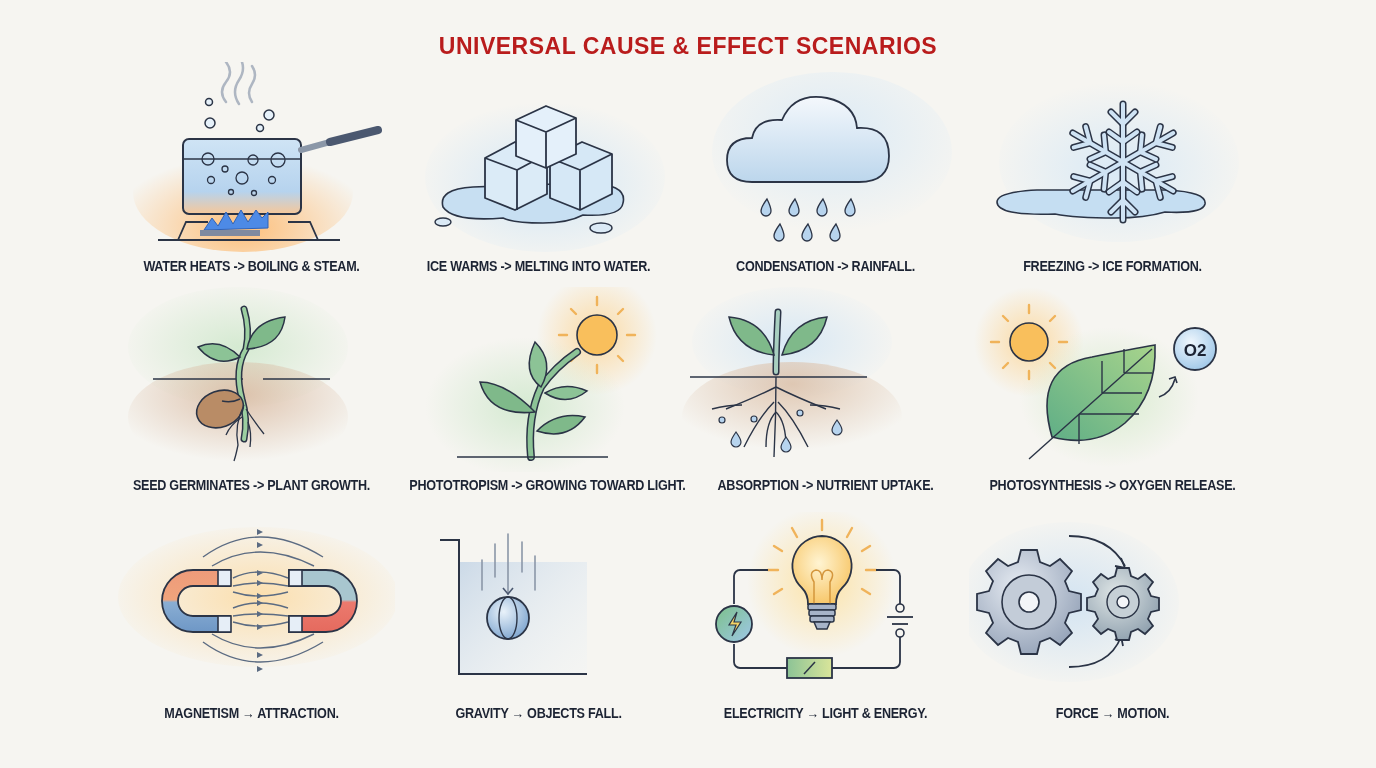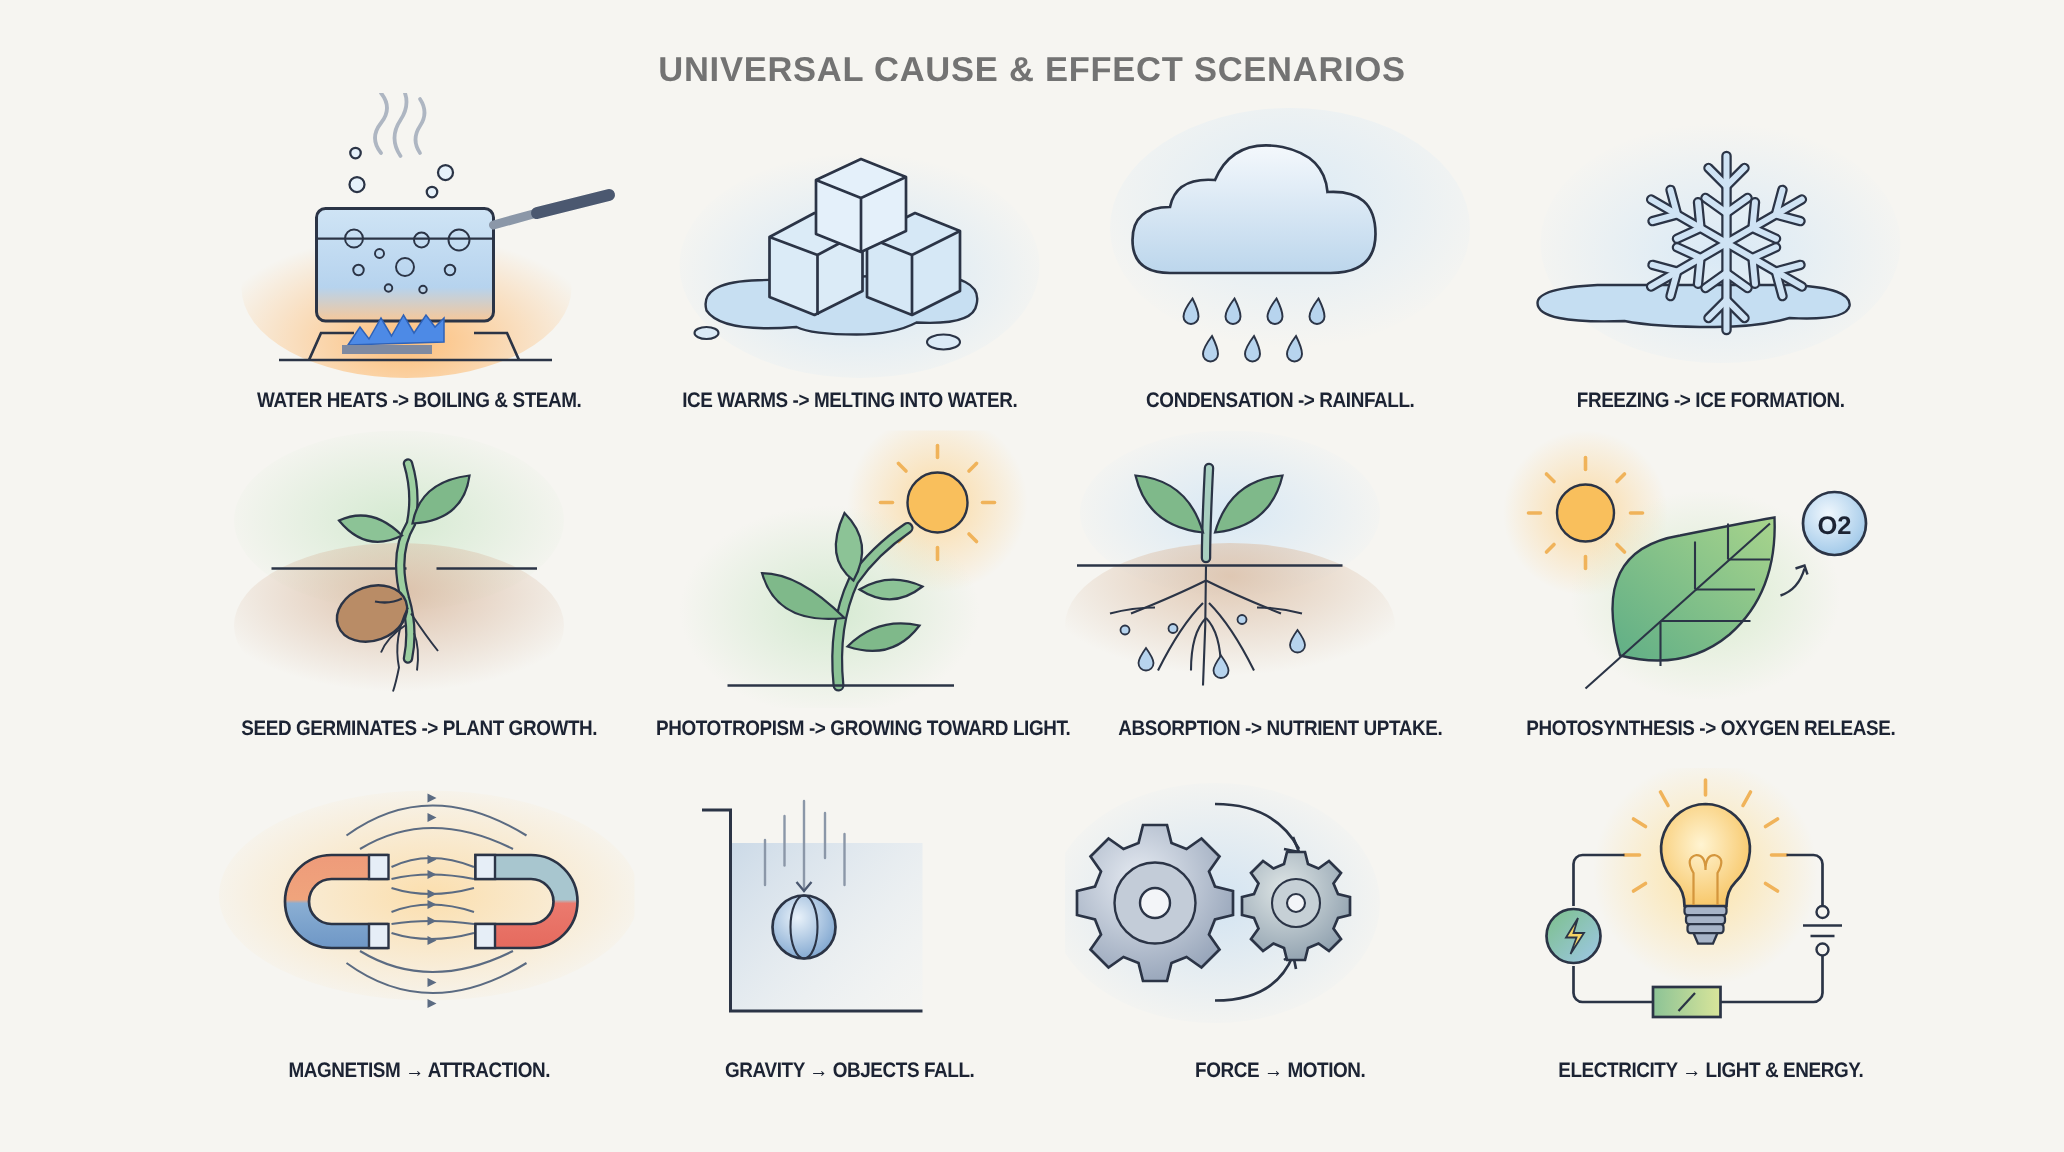--- a/index.html
+++ b/index.html
@@ -10,25 +10,25 @@
       color: #1c2333;
       position: relative;
     }
     .title {
       position: absolute;
       top: 33px; left: 0; width: 1376px;
       text-align: center;
       font-size: 23px;
       font-weight: bold;
       letter-spacing: 0.5px;
-      color: #737373;
+      color: #b91c1c;
     }
     .grid {
       position: absolute;
-      top: 62px; left: 136px;
+      top: 62px; left: 108px;
       width: 1150px;
       display: grid;
       grid-template-columns: repeat(4, 287px);
       grid-template-rows: 225px 225px 230px;
     }
     .cell { position: relative; }
     .cell svg { position: absolute; left: 0; top: 0; }
     .caption {
       position: absolute;
       left: 0; width: 100%;
@@ -431,55 +431,20 @@
       <path d="M108 76 l5 6 l5 -6" fill="none" stroke="#4b5870" stroke-width="1.6"></path>
       <circle cx="113" cy="106" r="21" fill="url(#g-ball)" stroke="#2b3446" stroke-width="1.8"></circle>
       <ellipse cx="113" cy="106" rx="9" ry="21" fill="none" stroke="#2b3446" stroke-width="1.4"></ellipse>
     </svg>
     <div class="caption">GRAVITY → OBJECTS FALL.</div>
   </div>
 
   <div class="cell row3">
     <svg width="287" height="190" viewBox="0 0 287 190">
       <defs>
-        <radialGradient id="g-gear-glow" cx="50%" cy="50%" r="55%">
-          <stop offset="0%" stop-color="#cfe2f2" stop-opacity="0.9"></stop>
-          <stop offset="100%" stop-color="#cfe2f2" stop-opacity="0"></stop>
-        </radialGradient>
-        <radialGradient id="g-gear" cx="40%" cy="35%" r="70%">
-          <stop offset="0%" stop-color="#e6ebf2"></stop>
-          <stop offset="100%" stop-color="#95a3b8"></stop>
-        </radialGradient>
-        <radialGradient id="g-gear2" cx="40%" cy="35%" r="70%">
-          <stop offset="0%" stop-color="#dfe6e6"></stop>
-          <stop offset="100%" stop-color="#8fa0ae"></stop>
-        </radialGradient>
-      </defs>
-      <ellipse cx="100" cy="90" rx="110" ry="80" fill="url(#g-gear-glow)"></ellipse>
-      <path d="M100 24 q40 0 56 30" fill="none" stroke="#2b3446" stroke-width="1.8"></path>
-      <path d="M152 46 l4 10 l-10 -2" fill="none" stroke="#2b3446" stroke-width="1.8"></path>
-      <path d="M100 155 q40 0 52 -30" fill="none" stroke="#2b3446" stroke-width="1.8"></path>
-      <path d="M146 128 l6 -4 l2 10" fill="none" stroke="#2b3446" stroke-width="1.8"></path>
-      <g transform="translate(60 90)">
-        <path d="M-8 -52 h16 l3 12 l10 4 l10 -7 l12 12 l-7 10 l4 10 l12 3 v16 l-12 3 l-4 10 l7 10 l-12 12 l-10 -7 l-10 4 l-3 12 h-16 l-3 -12 l-10 -4 l-10 7 l-12 -12 l7 -10 l-4 -10 l-12 -3 v-16 l12 -3 l4 -10 l-7 -10 l12 -12 l10 7 l10 -4 z" fill="url(#g-gear)" stroke="#2b3446" stroke-width="1.8"></path>
-        <circle r="27" fill="#c3ccd8" stroke="#2b3446" stroke-width="1.6"></circle>
-        <circle r="10" fill="#f3f5f8" stroke="#2b3446" stroke-width="1.6"></circle>
-      </g>
-      <g transform="translate(154 90)">
-        <path d="M-6 -34 h12 l2 8 l7 3 l7 -5 l8 8 l-5 7 l3 7 l8 2 v12 l-8 2 l-3 7 l5 7 l-8 8 l-7 -5 l-7 3 l-2 8 h-12 l-2 -8 l-7 -3 l-7 5 l-8 -8 l5 -7 l-3 -7 l-8 -2 v-12 l8 -2 l3 -7 l-5 -7 l8 -8 l7 5 l7 -3 z" fill="url(#g-gear2)" stroke="#2b3446" stroke-width="1.8"></path>
-        <circle r="16" fill="#c6d0d6" stroke="#2b3446" stroke-width="1.4"></circle>
-        <circle r="6" fill="#f3f5f8" stroke="#2b3446" stroke-width="1.4"></circle>
-      </g>
-    </svg>
-    <div class="caption">FORCE → MOTION.</div>
-  </div>
-
-  <div class="cell row3">
-    <svg width="287" height="190" viewBox="0 0 287 190">
-      <defs>
         <radialGradient id="g-bulb-glow" cx="50%" cy="50%" r="50%">
           <stop offset="0%" stop-color="#fde2a3" stop-opacity="0.95"></stop>
           <stop offset="100%" stop-color="#fde2a3" stop-opacity="0"></stop>
         </radialGradient>
         <radialGradient id="g-bulb" cx="45%" cy="40%" r="65%">
           <stop offset="0%" stop-color="#fff4d2"></stop>
           <stop offset="100%" stop-color="#f7c462"></stop>
         </radialGradient>
         <linearGradient id="g-battery" x1="0" y1="0" x2="1" y2="1">
           <stop offset="0%" stop-color="#7cc08a"></stop>
@@ -521,13 +486,48 @@
       <g fill="#a7b4c8" stroke="#2b3446" stroke-width="1.5">
         <rect x="126" y="92" width="28" height="6" rx="2"></rect>
         <rect x="127" y="98" width="26" height="6" rx="2"></rect>
         <rect x="128" y="104" width="24" height="6" rx="2"></rect>
         <path d="M132 110 h16 l-3 7 h-10 z"></path>
       </g>
     </svg>
     <div class="caption">ELECTRICITY → LIGHT &amp; ENERGY.</div>
   </div>
 
+  <div class="cell row3">
+    <svg width="287" height="190" viewBox="0 0 287 190">
+      <defs>
+        <radialGradient id="g-gear-glow" cx="50%" cy="50%" r="55%">
+          <stop offset="0%" stop-color="#cfe2f2" stop-opacity="0.9"></stop>
+          <stop offset="100%" stop-color="#cfe2f2" stop-opacity="0"></stop>
+        </radialGradient>
+        <radialGradient id="g-gear" cx="40%" cy="35%" r="70%">
+          <stop offset="0%" stop-color="#e6ebf2"></stop>
+          <stop offset="100%" stop-color="#95a3b8"></stop>
+        </radialGradient>
+        <radialGradient id="g-gear2" cx="40%" cy="35%" r="70%">
+          <stop offset="0%" stop-color="#dfe6e6"></stop>
+          <stop offset="100%" stop-color="#8fa0ae"></stop>
+        </radialGradient>
+      </defs>
+      <ellipse cx="100" cy="90" rx="110" ry="80" fill="url(#g-gear-glow)"></ellipse>
+      <path d="M100 24 q40 0 56 30" fill="none" stroke="#2b3446" stroke-width="1.8"></path>
+      <path d="M152 46 l4 10 l-10 -2" fill="none" stroke="#2b3446" stroke-width="1.8"></path>
+      <path d="M100 155 q40 0 52 -30" fill="none" stroke="#2b3446" stroke-width="1.8"></path>
+      <path d="M146 128 l6 -4 l2 10" fill="none" stroke="#2b3446" stroke-width="1.8"></path>
+      <g transform="translate(60 90)">
+        <path d="M-8 -52 h16 l3 12 l10 4 l10 -7 l12 12 l-7 10 l4 10 l12 3 v16 l-12 3 l-4 10 l7 10 l-12 12 l-10 -7 l-10 4 l-3 12 h-16 l-3 -12 l-10 -4 l-10 7 l-12 -12 l7 -10 l-4 -10 l-12 -3 v-16 l12 -3 l4 -10 l-7 -10 l12 -12 l10 7 l10 -4 z" fill="url(#g-gear)" stroke="#2b3446" stroke-width="1.8"></path>
+        <circle r="27" fill="#c3ccd8" stroke="#2b3446" stroke-width="1.6"></circle>
+        <circle r="10" fill="#f3f5f8" stroke="#2b3446" stroke-width="1.6"></circle>
+      </g>
+      <g transform="translate(154 90)">
+        <path d="M-6 -34 h12 l2 8 l7 3 l7 -5 l8 8 l-5 7 l3 7 l8 2 v12 l-8 2 l-3 7 l5 7 l-8 8 l-7 -5 l-7 3 l-2 8 h-12 l-2 -8 l-7 -3 l-7 5 l-8 -8 l5 -7 l-3 -7 l-8 -2 v-12 l8 -2 l3 -7 l-5 -7 l8 -8 l7 5 l7 -3 z" fill="url(#g-gear2)" stroke="#2b3446" stroke-width="1.8"></path>
+        <circle r="16" fill="#c6d0d6" stroke="#2b3446" stroke-width="1.4"></circle>
+        <circle r="6" fill="#f3f5f8" stroke="#2b3446" stroke-width="1.4"></circle>
+      </g>
+    </svg>
+    <div class="caption">FORCE → MOTION.</div>
+  </div>
+
 </div>
 
 </body></html>

